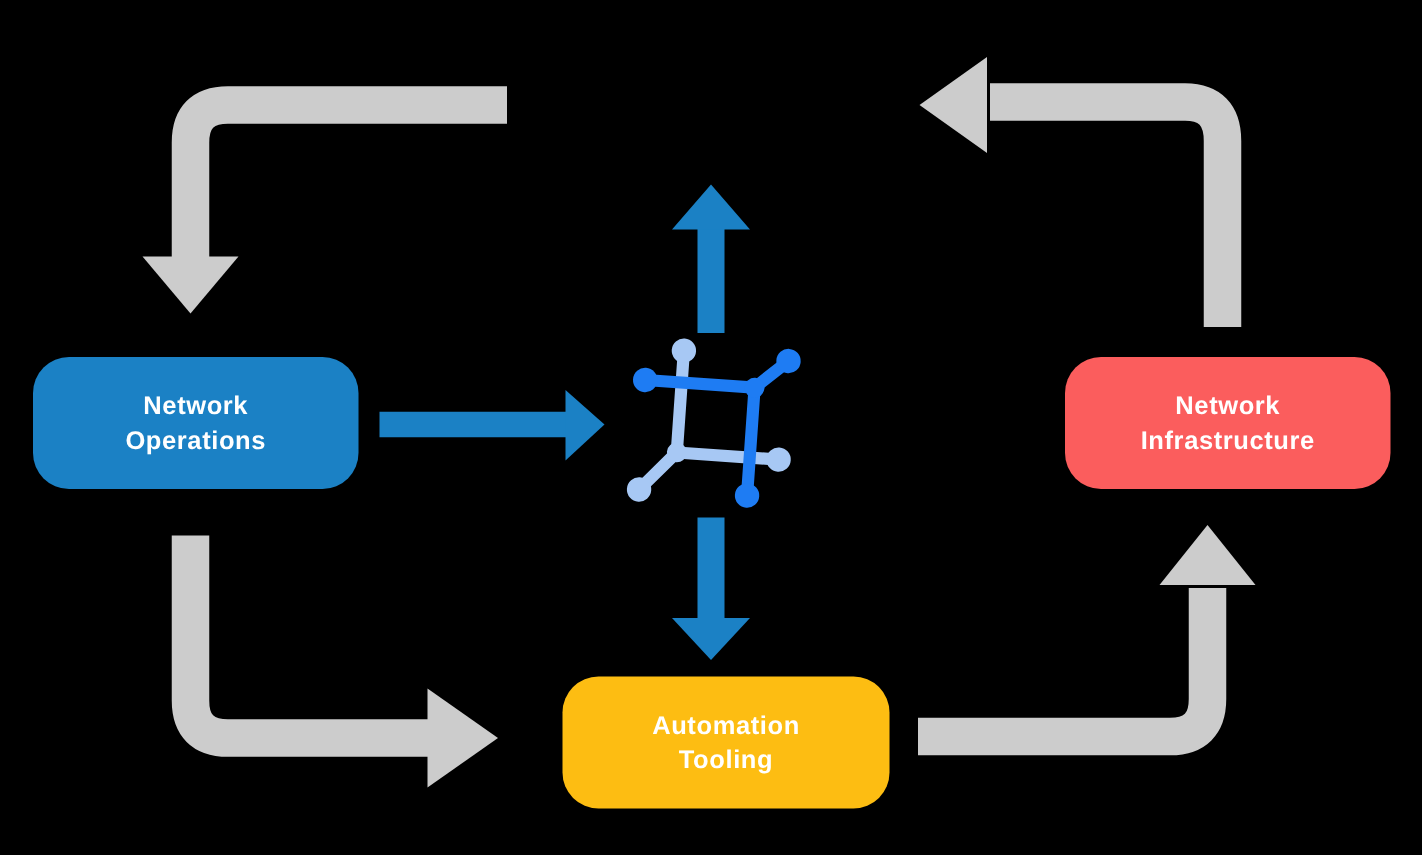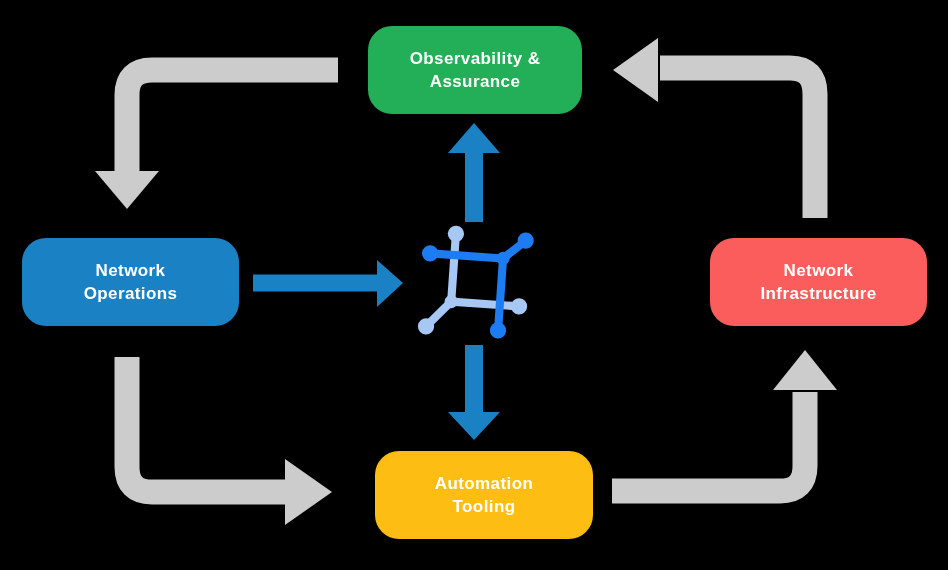--- a/index.html
+++ b/index.html
@@ -91,24 +91,20 @@
         <line x1="88" y1="40" x2="88" y2="111"></line>
         <line x1="88" y1="40" x2="109" y2="21"></line>
         <circle cx="16" cy="40" r="8" stroke="none"></circle>
         <circle cx="88" cy="111" r="8" stroke="none"></circle>
         <circle cx="109" cy="21" r="8" stroke="none"></circle>
         <circle cx="88" cy="40" r="6.5" stroke="none"></circle>
       </g>
     </g>
   </svg>
 
-  <div class="node node-observability" style="background: rgb(34, 175, 87);">
-    <span class="label">Observability &amp;
-Assurance</span>
-  </div>
 
   <div class="node node-operations" style="background: rgb(27, 129, 197);">
     <span class="label">Network
 Operations</span>
   </div>
 
   <div class="node node-infrastructure" style="background: rgb(251, 93, 93);">
     <span class="label">Network
 Infrastructure</span>
   </div>

